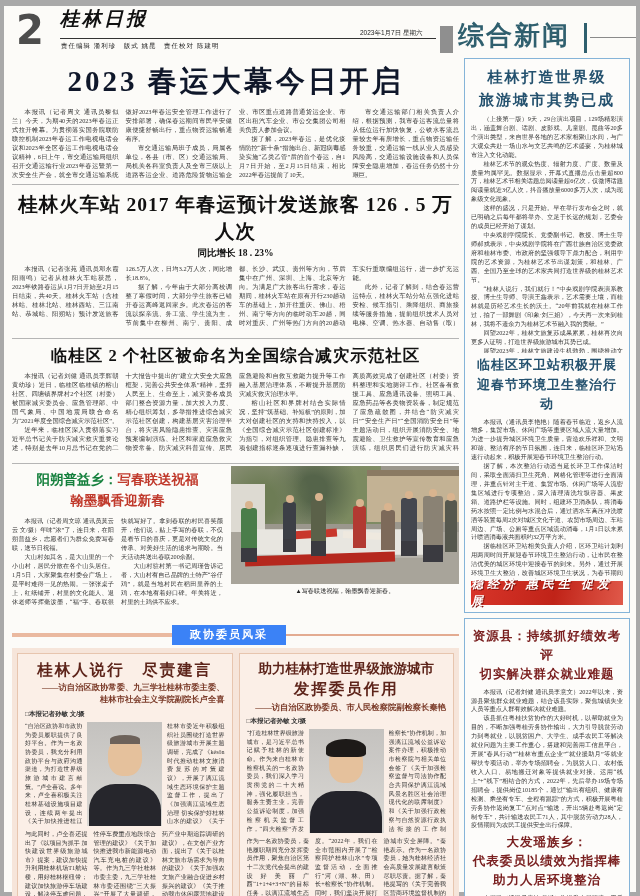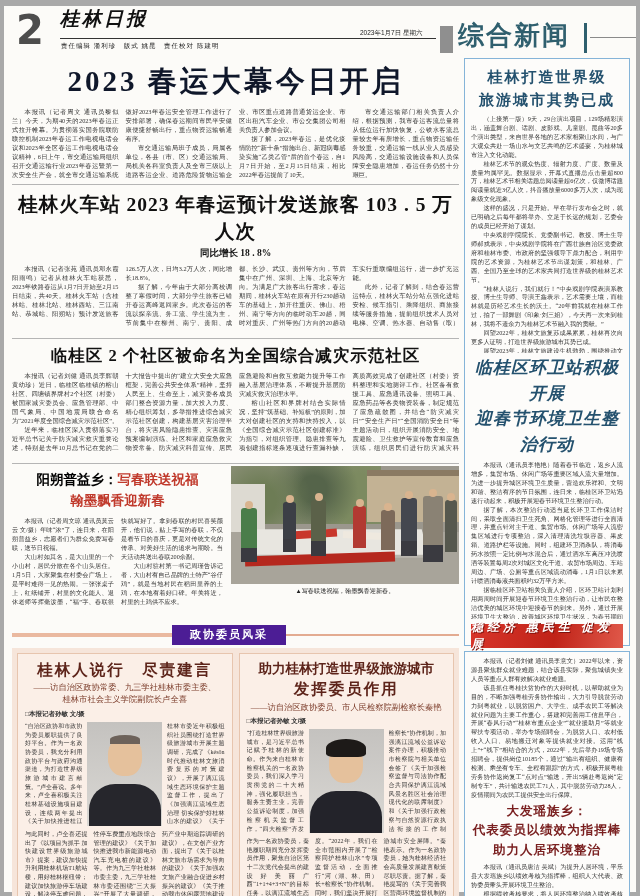--- a/index.html
+++ b/index.html
@@ -29,21 +29,21 @@
   .rule{border:0;border-top:1px solid #b5b5b5;margin:3px 0 2px 0;}
   
   .h-red{font-size:29px;font-weight:bold;color:#0f172a;text-align:center;
          letter-spacing:3px;margin:4px 0 6px 0;}
   .h-black-lg{font-size:19.5px;font-weight:bold;color:#111;text-align:center;
               letter-spacing:1px;margin:6px 0 2px 0;}
   .h-sub{font-size:9.5px;font-weight:bold;color:#111;text-align:center;margin:0 0 5px 0;}
   .h-black-md{font-size:16.5px;font-weight:bold;color:#111;text-align:center;
               letter-spacing:1px;margin:6px 0 5px 0;}
   .h-mix{font-size:13.5px;font-weight:bold;text-align:center;line-height:1.55;margin:4px 0 5px 0;}
-  .h-mix .blk{color:#000000;} .h-mix .red{color:#c0392b;}
+  .h-mix .blk{color:#15803d;} .h-mix .red{color:#c0392b;}
   
   .para{margin:0;text-indent:2em;}
   .cols4{columns:4;column-gap:7px;text-align:justify;font-size:6.3px;line-height:1.42;
          color:#333;overflow:hidden;}
   .cols2{columns:2;column-gap:7px;text-align:justify;font-size:6.2px;line-height:1.45;
          color:#333;overflow:hidden;}
   .single{text-align:justify;font-size:6.2px;line-height:1.44;color:#333;overflow:hidden;}
   .cols3{columns:3;column-gap:6px;text-align:justify;font-size:6.1px;line-height:1.42;
          color:#333;overflow:hidden;}
   
@@ -65,30 +65,30 @@
   .ph-paper{position:absolute;background:#c8372c;}
   .ph-banner{position:absolute;left:14px;top:88px;width:150px;height:10px;background:#b5281e;
     transform:rotate(-2deg);}
   .ph-person{position:absolute;border-radius:3px 3px 0 0;}
   .ph-person::before{content:"";position:absolute;left:50%;top:-7px;transform:translateX(-50%);
     width:8px;height:8px;border-radius:50%;background:#d9b48f;}
   .legs{position:absolute;bottom:0;width:100%;height:26%;background:#3a3a40;}
   
   .zx-row{display:flex;align-items:center;margin:6px 0 3px 0;}
   .zx-lead{width:160px;height:4px;background:#eab9a0;}
-  .zx-banner{background:#4c1d95;color:#fff;font-weight:bold;font-size:11px;
+  .zx-banner{background:#3b82f6;color:#fff;font-weight:bold;font-size:11px;
     letter-spacing:2px;padding:2px 18px 3px 18px;font-family:"Liberation Sans",sans-serif;}
   .zx-tail{flex:1;height:2px;background:#e3ab91;}
   
   .pink-wrap{display:flex;gap:6px;background:#f6e5da;padding:5px;height:276px;}
   .card{flex:1;background:#fbefe7;border:1px solid #e7c5ae;padding:5px 7px;overflow:hidden;}
   .card-title{font-size:15.5px;font-weight:bold;color:#5d241a;text-align:center;
     letter-spacing:2px;margin:1px 0 2px 0;line-height:1.3;}
   .card-title2{font-size:13.5px;letter-spacing:0;}
-  .card-sub{font-size:8.3px;font-weight:normal;color:#7a3a28;text-align:center;
+  .card-sub{font-size:8.3px;font-weight:bold;color:#7a3a28;text-align:right;
     line-height:1.5;margin-bottom:3px;}
   .card-byline{font-size:6.5px;font-weight:bold;color:#333;margin:2px 0 3px 0;
     font-family:"Liberation Sans",sans-serif;}
   .card-media{display:flex;gap:5px;}
   .card-media .tcol{width:60px;font-size:6px;line-height:1.45;text-align:justify;
     color:#333;overflow:hidden;height:104px;}
   .portrait{position:relative;width:78px;height:104px;overflow:hidden;
     background:linear-gradient(#c4c2bf,#dad8d4);}
   .portrait .head{position:absolute;left:50%;top:14px;transform:translateX(-50%);
     width:34px;height:40px;border-radius:46% 46% 42% 42%;background:#e5c19c;}
@@ -102,21 +102,21 @@
   .portrait.woman .shirt{position:absolute;left:50%;bottom:0;transform:translateX(-50%);
     width:16px;height:30px;background:#f2f0ec;}
   .portrait.woman .tie{position:absolute;left:50%;bottom:4px;transform:translateX(-50%);
     width:9px;height:24px;background:#b3342c;border-radius:2px;}
   .card-bottom{margin-top:4px;height:96px;}
   
   .rbox{border:1px solid #85b4d8;padding:5px 6px;background:#fdfcfa;}
   .rbox+.rbox{margin-top:5px;}
   .r-title-blue{font-size:15px;font-weight:bold;color:#24516e;text-align:center;
     letter-spacing:2px;line-height:1.5;margin:2px 0 4px 0;}
-  .r-title-blue2{font-size:17px;letter-spacing:1px;font-style:italic;}
+  .r-title-blue2{font-size:13px;letter-spacing:1px;}
   .r-title-red{font-size:12.5px;font-weight:bold;color:#7a2020;text-align:center;
     letter-spacing:1px;line-height:1.55;margin:3px 0 3px 0;}
   .slogan{margin:5px 0 2px 0;height:24px;display:flex;align-items:center;justify-content:center;
     background:linear-gradient(100deg,#d8352a 0%,#c02318 55%,#e0594a 100%);}
   .slogan span{color:#fff;font-weight:bold;font-style:italic;font-size:12px;
     letter-spacing:4px;text-shadow:1px 1px 0 #7e120c;}
 </style>
 </head>
 <body>
 
@@ -144,22 +144,22 @@
             <p class="para">本报讯（记者周文 通讯员黎似兰）今天，为期40天的2023年春运正式拉开帷幕。为贯彻落实国务院联防联控机制2023年春运工作电视电话会议和2023年全区春运工作电视电话会议精神，6日上午，市交通运输局组织召开交通运输行业2023年春运暨第一次安全生产会，就全市交通运输系统做好2023年春运安全管理工作进行了安排部署，确保春运期间市民平安健康便捷舒畅出行，重点物资运输畅通有序。</p>
             <p class="para">市交通运输局班子成员，局属各单位，各县（市、区）交通运输局、局机关各科室负责人及全市三级以上道路客运企业、道路危险货物运输企业、市区重点道路普通货运企业、市区出租汽车企业、市公交集团公司相关负责人参加会议。</p>
             <p class="para">据了解，2023年春运，是优化疫情防控“新十条”措施出台、新冠病毒感染实施“乙类乙管”后的首个春运，自1月7日开始，至2月15日结束，相比2022年春运提前了10天。</p>
             <p class="para">市交通运输部门相关负责人介绍，根据预测，我市春运客流总量将从低位运行加快恢复，公铁水客流总量较去年有所增长，重点物资运输任务较重，交通运输一线从业人员感染风险高，交通运输设施设备和人员保障安全隐患增加，春运任务仍然十分艰巨。</p>
           </div>
       </section>
 
       <hr class="rule">
 
       <section>
-        <h2 class="h-black-lg">桂林火车站 2023 年春运预计发送旅客 103 . 5 万人次</h2>
-        <div class="h-sub">同比增长 18 . 8%</div>
+        <h2 class="h-black-lg">桂林火车站 2017 年春运预计发送旅客 126 . 5 万人次</h2>
+        <div class="h-sub">同比增长 18 . 23%</div>
         <div class="cols4" style="height:70px;">
             <p class="para">本报讯（记者张苑 通讯员邓永霞 阳雨鸣）记者从桂林火车站获悉，2023年铁路春运从1月7日开始至2月15日结束，共40天。桂林火车站（含桂林站、桂林北站、桂林西站、三江南站、恭城站、阳朔站）预计发送旅客126.5万人次，日均3.2万人次，同比增长18.8%。</p>
             <p class="para">据了解，今年由于大部分高校调整了寒假时间，大部分学生旅客已错开春运高峰返回家乡。此次春运的客流以探亲流、务工流、学生流为主，节前集中在柳州、南宁、贵阳、成都、长沙、武汉、贵州等方向，节后集中在广州、深圳、上海、北京等方向。为满足广大旅客出行需求，春运期间，桂林火车站在原有开行230趟动车的基础上，加开往重庆、佛山、梧州、南宁等方向的临时动车20趟，同时对重庆、广州等热门方向的20趟动车实行重联编组运行，进一步扩充运能。</p>
             <p class="para">此外，记者了解到，结合春运营运特点，桂林火车站分站点强化进站安检、候车指引、乘降组织、商旅接续等服务措施，提前组织技术人员对电梯、空调、热水器、自动售（取）票机、检票闸机等设备设施进行保养维护，确保运作正常；优化站台两侧双开车门警力安排，确保大客流情况下实现旅客快上快下、列车发车准点。在桂林站、桂林北站广场开行机场摆渡大巴，在恭城站、阳朔站广场开行景区旅游直通车，在三江南站广场设置共享汽车便捷网点，实现公铁空无缝衔接，全面提升春运旅客服务质量。</p>
           </div>
       </section>
 
       <hr class="rule">
 
       <section>
@@ -297,20 +297,24 @@
             </div>
         </section>
 
         <div class="slogan">
           <span>稳经济 惠民生 促发展</span>
         </div>
       </div>
 
       <div class="rbox" style="flex:1;">
         <section>
+          <h2 class="r-title-red">
+            <span>资源县：持续抓好绩效考评</span><br>
+            <span>切实解决群众就业难题</span>
+          </h2>
           <div class="single" style="height:142px;">
               <p class="para">本报讯（记者刘健 通讯员李意文）2022年以来，资源县聚焦群众就业难题，结合该县实际，聚焦城镇失业人员等重点人群有效解决就业难题。</p>
               <p class="para">该县抓住粤桂扶贫协作的大好时机，以帮助就业为目的，不断加强粤桂劳务协作输出，大力引导脱贫劳动力到粤就业，以脱贫困户、大学生、成手农民工等解决就业问题为主要工作重心，搭建和完善用工信息平台，开展“春风行动”“桂林市重点企业”“就业援助月”等就业帮扶专项活动，举办专场招聘会，为脱贫人口、农村低收入人口、易地搬迁对象等提供就业对接。运用“线上”+“线下”相结合的方式，2022年，先后举办19场专场招聘会，提供岗位10185个，通过“输出有组织、健康有检测、乘坐有专车、全程有跟踪”的方式，积极开展粤桂劳务协作返岗复工“点对点”输送，开出5辆赴粤返岗“定制专车”，共计输送农民工71人，其中脱贫劳动力28人，疫情期间为农民工提供安全出行保障。</p>
             </div>
         </section>
 
         <section>
           <h2 class="r-title-red">
             <span>大发瑶族乡：</span><br>
             <span>代表委员以绩效为指挥棒</span><br>

